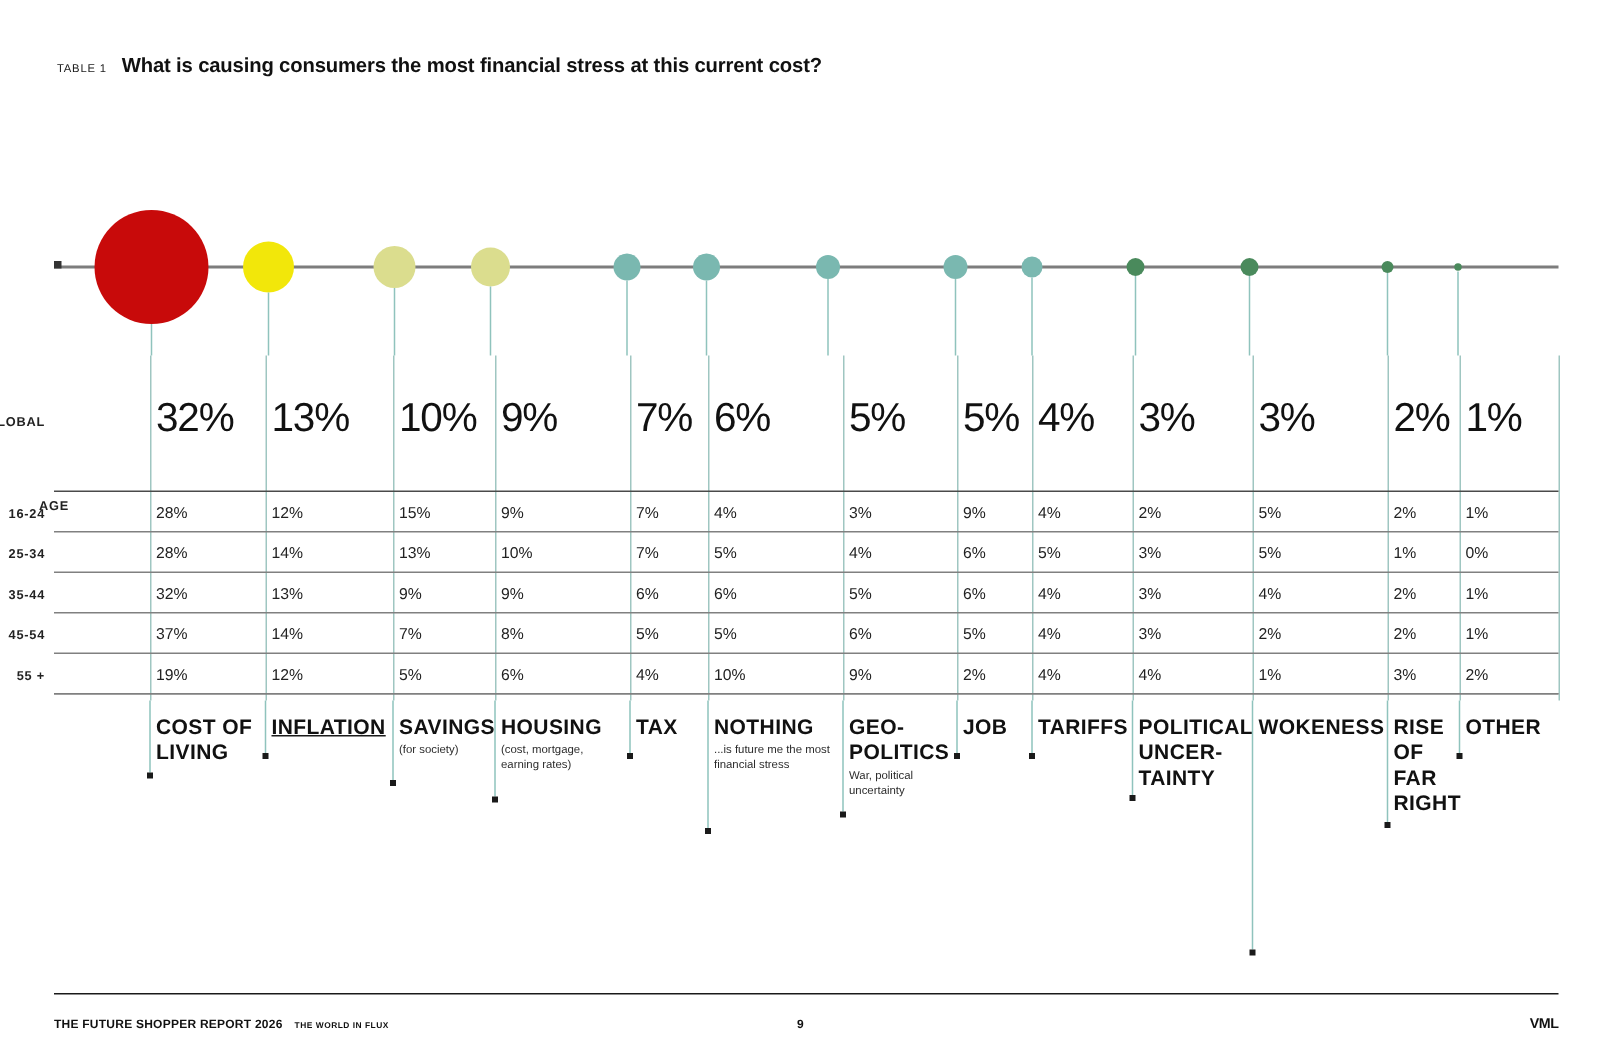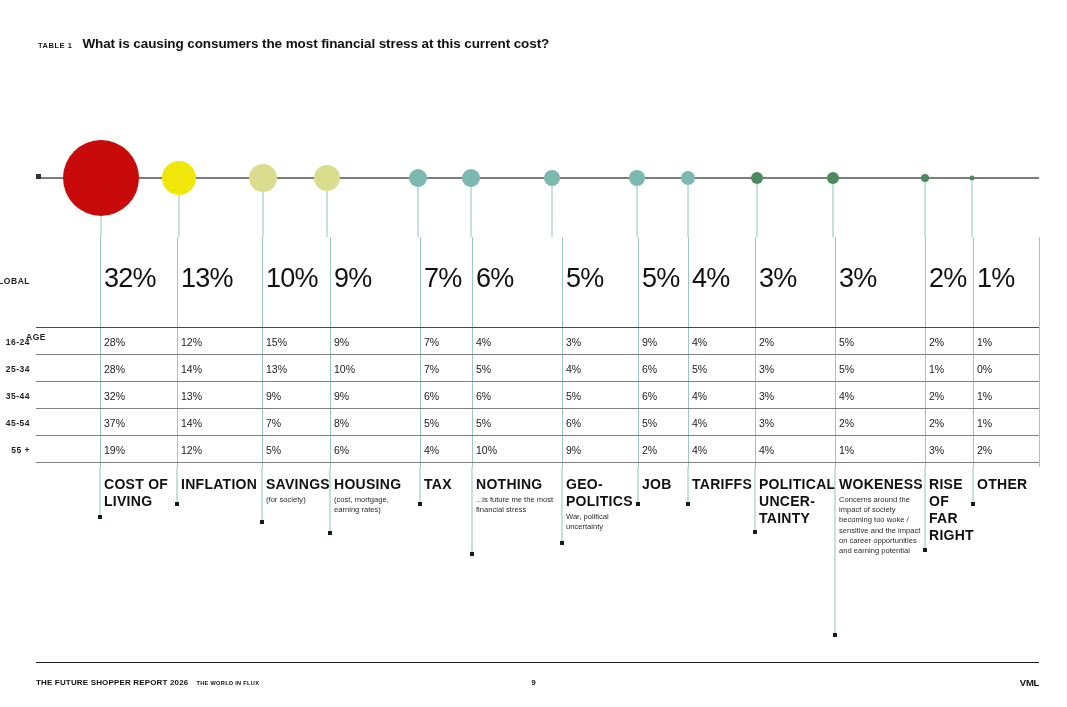--- a/index.html
+++ b/index.html
@@ -5,21 +5,21 @@
   html,body{margin:0;padding:0;}
   body{
     width:1067px;height:707px;background:#ffffff;
     font-family:"Liberation Sans","DejaVu Sans",sans-serif;
     color:#1a1a1a;overflow:hidden;position:relative;
   }
   .page{position:absolute;inset:0;}
 
   
   .hdr{position:absolute;left:38px;top:36px;display:flex;align-items:baseline;gap:10px;}
-  .hdr-kicker{font-size:7.5px;font-weight:700;letter-spacing:.07em;color:#1a1a1a;}
+  .hdr-kicker{font-size:7.5px;font-weight:400;letter-spacing:.07em;color:#1a1a1a;}
   .hdr-title{font-size:13.5px;font-weight:700;letter-spacing:-.1px;color:#111;}
 
   
   .axis-wrap{position:absolute;left:0;top:0;width:1067px;height:707px;pointer-events:none;}
   .axis-line{position:absolute;left:36px;top:177px;width:1003px;height:2px;background:#7d7d7d;}
   .axis-cap{position:absolute;left:36px;top:174px;width:5px;height:5px;background:#333;}
   .bubble{position:absolute;border-radius:50%;transform:translate(-50%,-50%);}
   .stem{position:absolute;width:1px;background:#8fc3bd;transform:translateX(-50%);}
 
   
@@ -209,21 +209,21 @@
         <div class="rowlabel" style="left: -66px; top: 181px; width: 60px;">45-54</div>
         <div class="rowlabel" style="left: -66px; top: 208px; width: 60px;">55 +</div>
       </div>
     <span class="age-tag" style="left:-10px;top:95px">AGE</span>
   </div>
 
   <div id="cats">
       <div class="cat" style="left: 104px; top: 476px; width: 69px;">
         <div class="cat-name">COST OF LIVING</div>
       </div>
-      <div class="cat" style="left: 181px; top: 476px; width: 77px;">
+      <div class="cat" style="left: 181px; top: 476px; width: 77px; text-decoration: underline;">
         <div class="cat-name">INFLATION</div>
       </div>
       <div class="cat" style="left: 266px; top: 476px; width: 60px;">
         <div class="cat-name">SAVINGS</div>
         <div class="cat-desc">(for society)</div>
       </div>
       <div class="cat" style="left: 334px; top: 476px; width: 82px;">
         <div class="cat-name">HOUSING</div>
         <div class="cat-desc">(cost, mortgage, earning rates)</div>
       </div>
@@ -242,21 +242,20 @@
         <div class="cat-name">JOB</div>
       </div>
       <div class="cat" style="left: 692px; top: 476px; width: 59px;">
         <div class="cat-name">TARIFFS</div>
       </div>
       <div class="cat" style="left: 759px; top: 476px; width: 72px;">
         <div class="cat-name">POLITICAL UNCER-TAINTY</div>
       </div>
       <div class="cat" style="left: 839px; top: 476px; width: 82px;">
         <div class="cat-name">WOKENESS</div>
-        <div class="cat-desc">Concerns around the impact of society becoming too woke / sensitive and the impact on career opportunities and earning potential</div>
       </div>
       <div class="cat" style="left: 929px; top: 476px; width: 40px;">
         <div class="cat-name">RISE OF FAR RIGHT</div>
       </div>
       <div class="cat" style="left: 977px; top: 476px; width: 58px;">
         <div class="cat-name">OTHER</div>
       </div>
     </div>
   <div id="ticks">
       <div class="stem" style="left: 100px; top: 467px; height: 48px;"></div>

